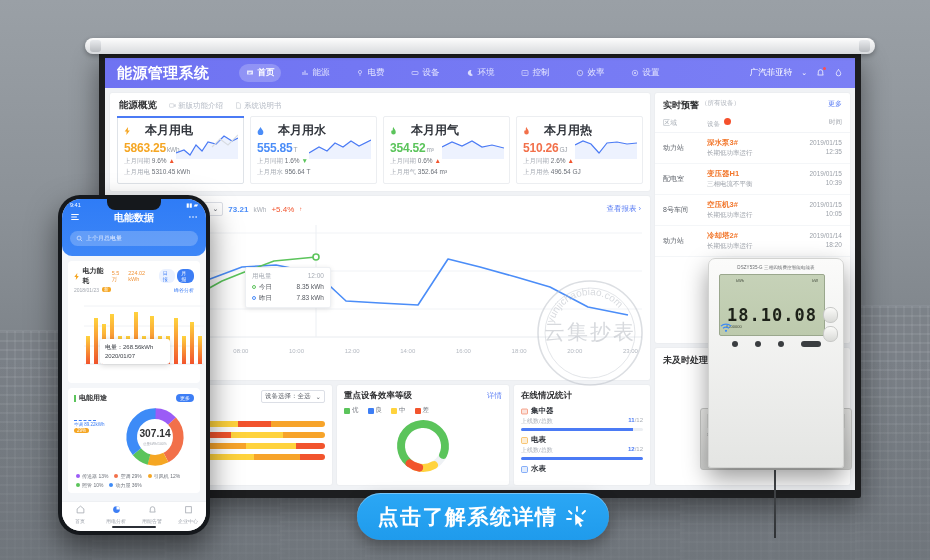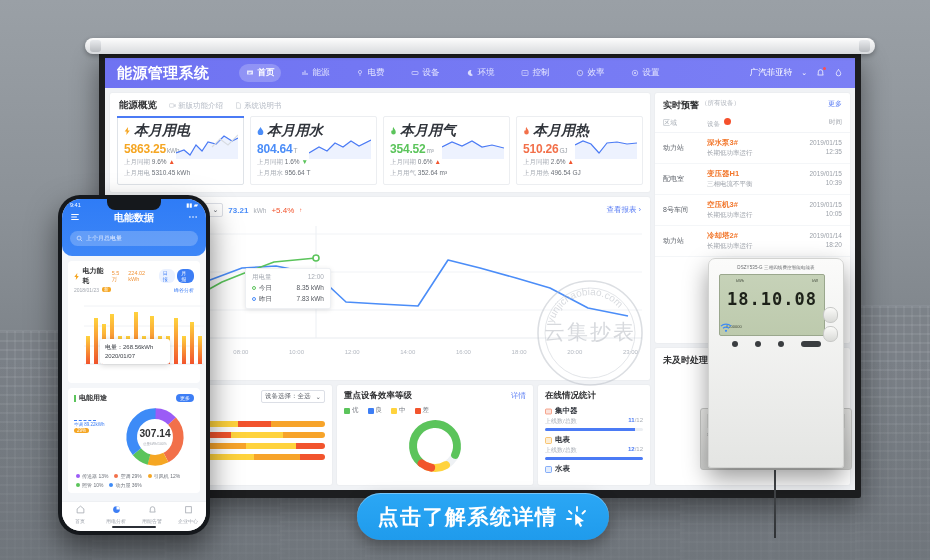--- a/index.html
+++ b/index.html
@@ -52,21 +52,21 @@
   .card { background:#fff; border-radius:2px; box-shadow:0 0 2px rgba(0,0,0,.07); }
 
   
   .ov-head { display:flex; align-items:center; gap:12px; padding:6px 9px 4px; }
   .ov-title { font-size:9.5px; font-weight:bold; color:#303133; }
   .ov-link { font-size:7.5px; color:#b6bcc6; display:flex; align-items:center; gap:2px; }
   .ov-grid { display:flex; padding:0 7px 7px; gap:6px; }
   .ov-card { flex:1; border:1px solid #eceef1; border-radius:2px; padding:5px 6px 6px; position:relative; }
   .ov-card.sel { border-color:#dfe3e8; }
   .ov-card.sel::before{content:"";position:absolute;left:-1px;right:-1px;top:-1px;height:2px;background:#4b7bf5;}
-  .ov-lbl { display:flex; align-items:center; gap:3px; font-size:14px; font-weight:bold; color:#30343b;font-style:italic; }
+  .ov-lbl { display:flex; align-items:center; gap:14px; font-size:12px; font-weight:bold; color:#30343b; }
   .ov-val { font-size:12px; font-weight:bold; margin-top:2px; letter-spacing:-.2px; }
   .ov-val span { font-size:6.5px; font-weight:normal; color:#9aa0a8; margin-left:1px; }
   .ov-sub { font-size:6.5px; color:#a9aeb6; margin-top:2px; }
   .ov-sub b { color:#6b7078; font-weight:normal; }
   .spark { position:absolute; right:5px; top:16px; width:62px; height:26px; }
 
   
   .ch-head { display:flex; align-items:center; padding:6px 9px 3px; gap:5px; font-size:8px; }
   .pill-sel { border:1px solid #dcdfe6; border-radius:2px; padding:1px 4px; font-size:7px;
               color:#5c6068; display:flex; align-items:center; gap:6px; }
@@ -152,21 +152,21 @@
 
   
   .meter { position:absolute; left:700px; top:258px; width:152px; height:250px; z-index:9; }
   .m-body { position:absolute; left:8px; top:0; width:136px; height:210px;
     background:linear-gradient(180deg,#fbfbfa,#e4e5e3); border-radius:7px 7px 3px 3px;
     box-shadow:0 10px 24px rgba(0,0,0,.4); border:1px solid #d2d3d1; }
   .m-model { font-size:4.5px; color:#6a6d70; text-align:center; padding-top:6px; letter-spacing:.1px; }
   .lcd { margin:4px 18px 0 10px; height:62px; background:linear-gradient(180deg,#c6d2b8,#bdcaad);
          border:1px solid #9aa78d; border-radius:2px; position:relative; }
   .lcd-num { text-align:center; font-family:"DejaVu Sans Mono","Liberation Mono",monospace;
-             font-size:17px; font-weight:bold; color:#1d2119; letter-spacing:1px; padding-top:14px; }
+             font-size:17px; font-weight:bold; color:#1d2119; letter-spacing:1px; padding-top:30px; }
   .lcd-s { position:absolute; font-size:4px; color:#3f4739; }
   .m-brand { position:absolute; right:20px; top:36px; font-size:6px; font-weight:bold; color:#4a4d50; }
   .m-btns { display:flex; justify-content:space-around; padding:5px 14px 0; }
   .m-btn { width:6px; height:6px; border-radius:50%; background:#3a3d40; }
   .m-big { position:absolute; right:5px; top:48px; width:15px; height:36px; }
   .m-big i { display:block; width:15px; height:16px; background:linear-gradient(180deg,#fafaf8,#d9dad7);
              border:1px solid #c7c8c6; border-radius:7px; margin-bottom:3px; }
   .m-base { position:absolute; left:0; top:150px; width:152px; height:62px;
     background:linear-gradient(180deg,#efefed,#d3d4d2); border-radius:3px; border:1px solid #c9cac8; }
   .m-strip { margin:5px 6px; height:14px; background:#f7f7f5; border:1px solid #d8d9d7; }
@@ -327,21 +327,21 @@
               </div>
 
               <div class="ov-card">
                 <div class="ov-lbl">
                   <svg width="7" height="8" viewBox="0 0 12 14">
                       <path fill="#4b8df8" d="M6 0C8.5 4.5 11 6.5 11 9a5 5 0 0 1-10 0C1 6.5 3.5 4.5 6 0z"></path>
                     </svg>
                   <span>本月用水</span>
                 </div>
                 <div class="ov-val" style="color:#4b8df8">
-                  <b>804.64</b><span>T</span>
+                  <b>555.85</b><span>T</span>
                 </div>
                 <div class="ov-sub">
                   <span>上月同期</span>
                   <b>1.6%</b>
                   <span style="color:#5bc45b">▼</span>
                 </div>
                 <div class="ov-sub">
                   <span>上月用水</span>
                   <b>956.64 T</b>
                 </div>
@@ -492,21 +492,21 @@
                   </span>
               </div>
               <div class="bars">
                 <div class="barrow" style="background:linear-gradient(90deg,#ffd33d 0 14%,#f7a42a 14% 30%,#ffd33d 30% 58%,#f2542d 58% 74%,#f7a42a 74% 100%)"></div>
                 <div class="barrow" style="background:linear-gradient(90deg,#f7a42a 0 18%,#ffd33d 18% 42%,#f2542d 42% 55%,#ffd33d 55% 80%,#f7a42a 80% 100%)"></div>
                 <div class="barrow" style="background:linear-gradient(90deg,#ffd33d 0 22%,#f2542d 22% 36%,#f7a42a 36% 62%,#ffd33d 62% 86%,#f2542d 86% 100%)"></div>
                 <div class="barrow" style="background:linear-gradient(90deg,#f2542d 0 12%,#f7a42a 12% 40%,#ffd33d 40% 66%,#f7a42a 66% 88%,#f2542d 88% 100%)"></div>
               </div>
             </div>
 
-            <div class="card" style="width:196px">
+            <div class="card" style="width:172px">
               <div class="p-head">
                 <span class="p-title">重点设备效率等级</span>
                 <span class="p-tab" style="margin-left:auto">详情</span>
               </div>
               <div class="legend">
                 <span class="lg">
                     <i class="sw" style="background:#5bc45b"></i>
                     <span>优</span>
                   </span>
                 <span class="lg">

